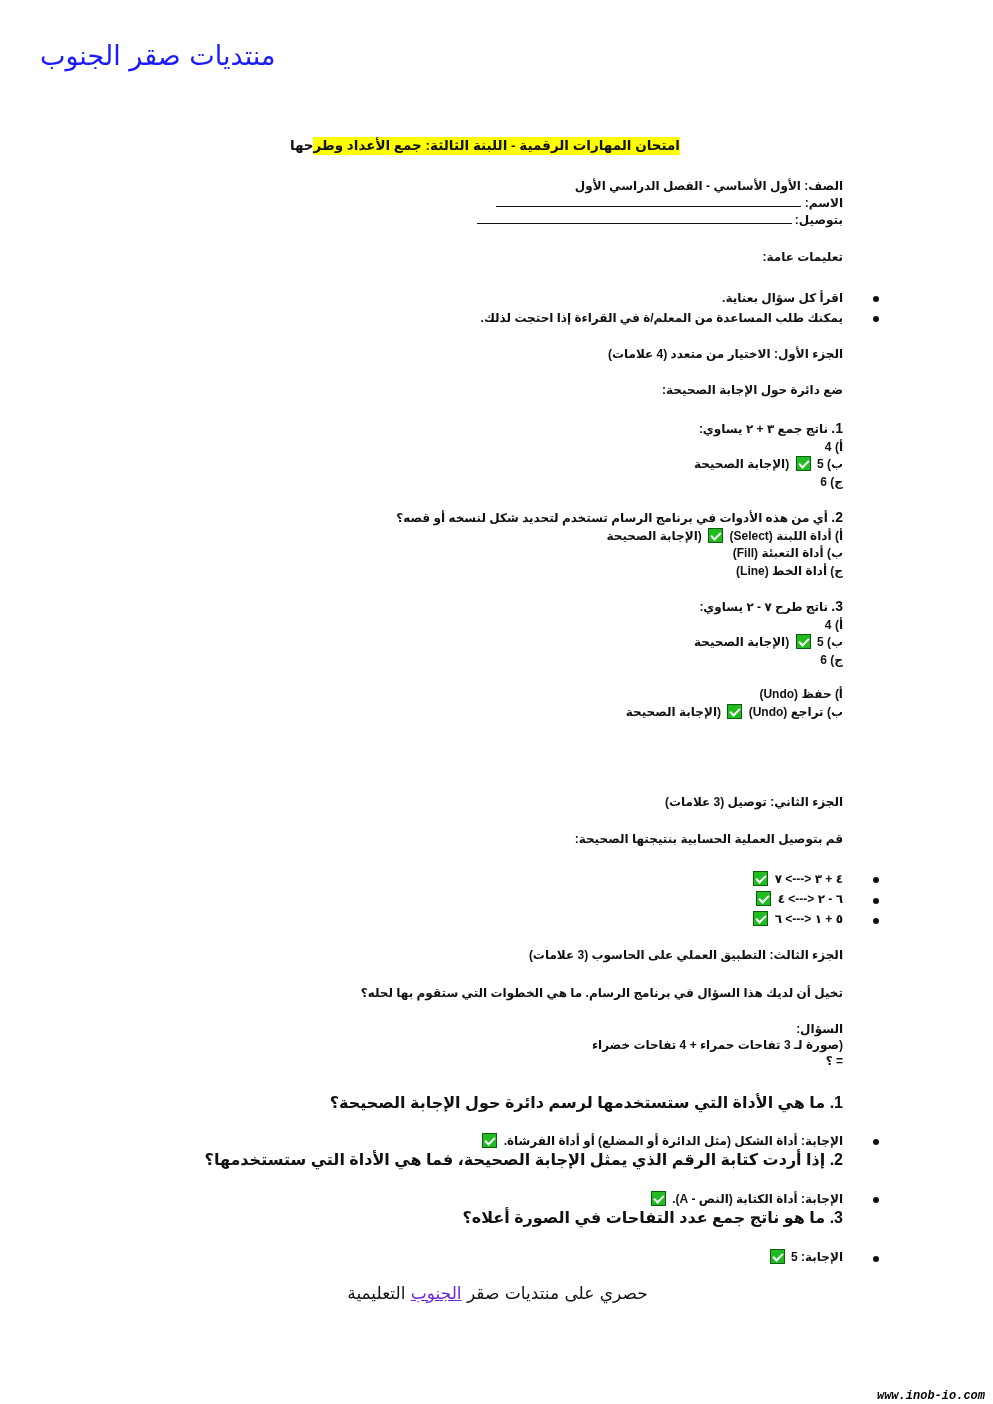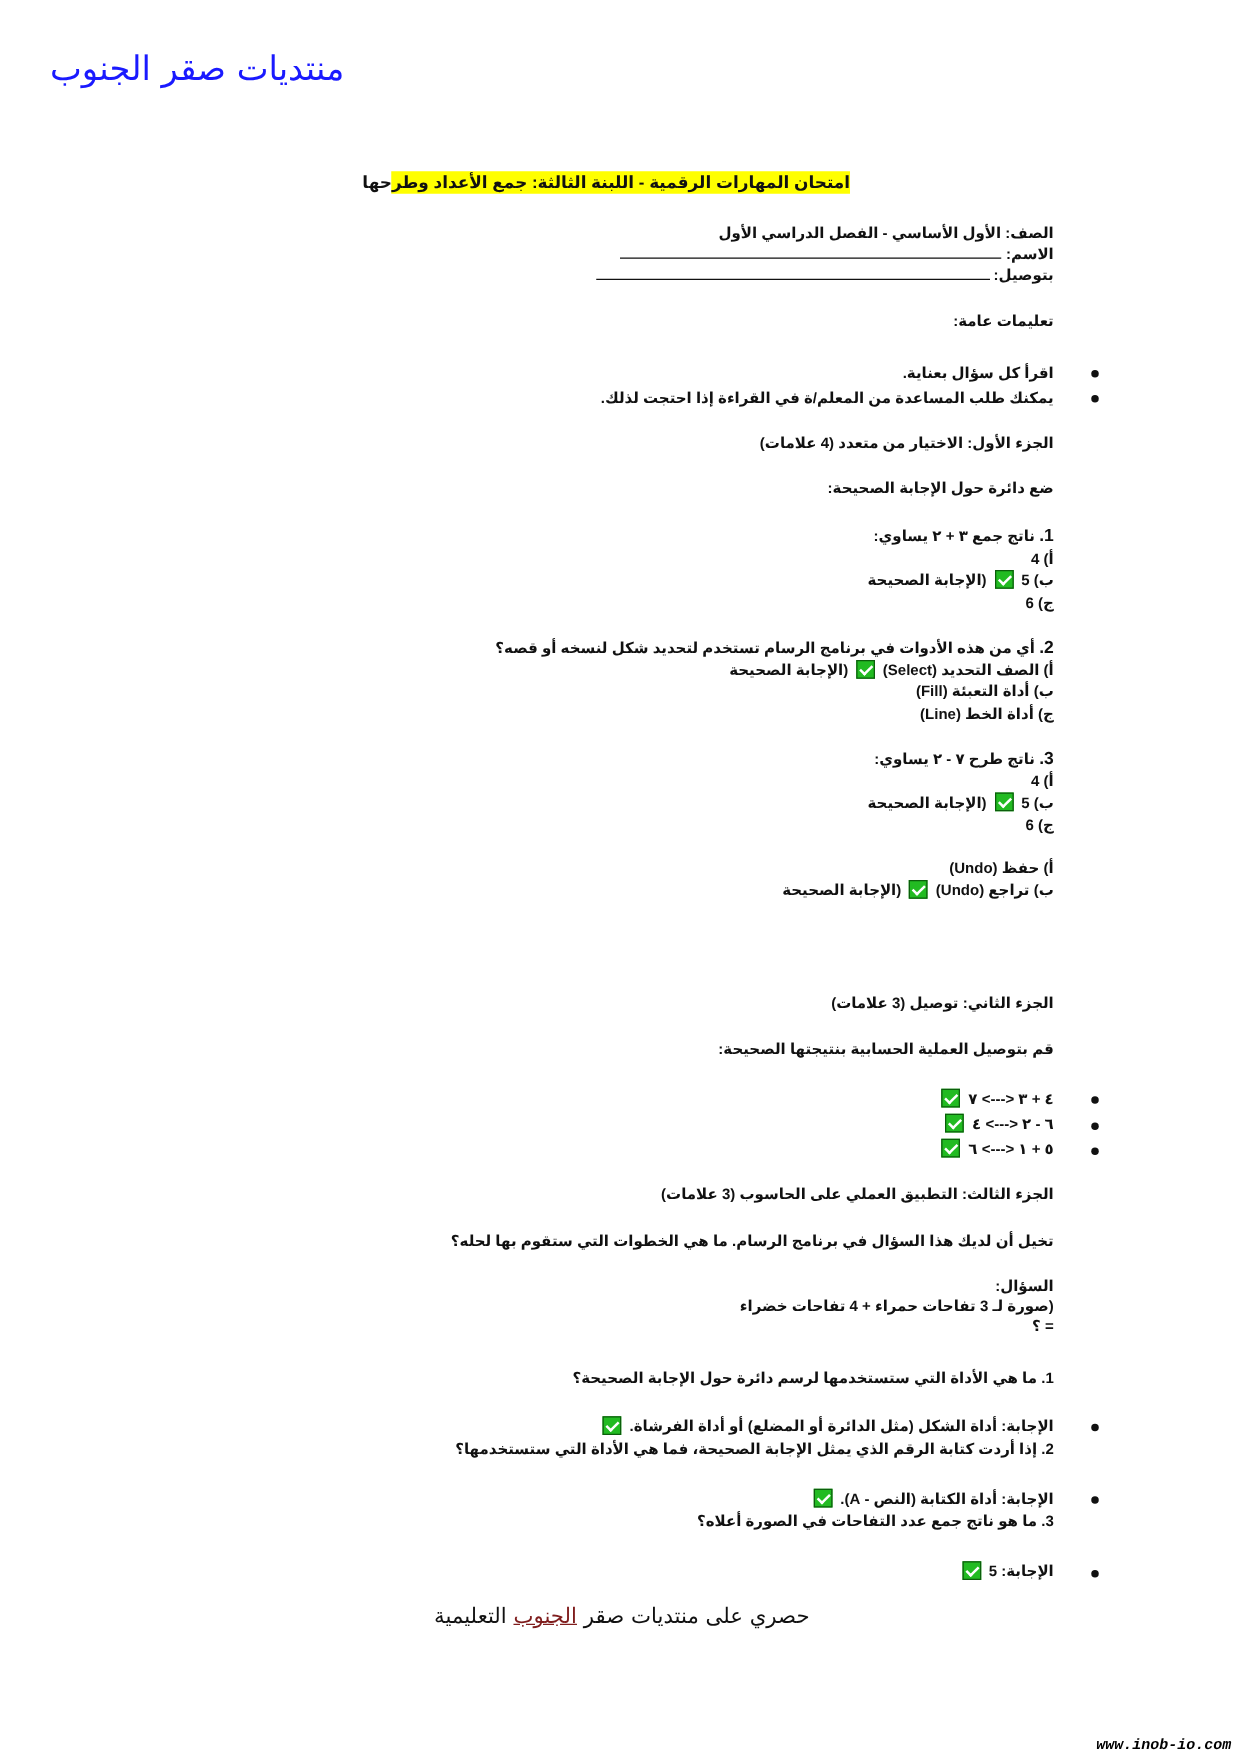--- a/index.html
+++ b/index.html
@@ -1,29 +1,29 @@
 <!DOCTYPE html>
 <html><head>
 <meta charset="utf-8">
 <style>
   html, body { margin: 0; padding: 0; background: #ffffff; }
   body { width: 993px; height: 1404px; position: relative; overflow: hidden; font-family: "Liberation Sans", "DejaVu Sans", sans-serif; color: #111; }
   .abs { position: absolute; }
   .site-title { left: 40px; top: 40px; font-size: 27px; color: #1a1aff; direction: rtl; white-space: nowrap; font-family: "DejaVu Sans", sans-serif; }
   .doc-title { top: 137px; left: 313px; width: 367px; text-align: center; font-size: 13.5px; font-weight: bold; background: #ffff00; direction: rtl; white-space: nowrap; line-height: 18px; }
   .rt { direction: rtl; text-align: right; right: 150px; font-size: 12px; font-weight: bold; white-space: nowrap; line-height: 17px; }
-  .rt.big { font-size: 12px; }
+  .rt.big { font-size: 16px; }
   .q-lines { direction: rtl; text-align: right; right: 150px; font-size: 12px; font-weight: bold; line-height: 17.5px; white-space: nowrap; }
   .q-lines .latin { font-size: 14px; }
   .line-field { display: inline-block; border-bottom: 1px solid #111; height: 11px; vertical-align: baseline; }
   .bullet { position: absolute; width: 6px; height: 6px; border-radius: 50%; background: #111; }
   .check { display: inline-block; width: 15px; height: 15px; background: #22bb22; border: 1px solid #0b5e0b; vertical-align: -3px; position: relative; margin: 0 3px; box-sizing: border-box; }
   .check::after { content: ""; position: absolute; left: 4px; top: 1px; width: 4px; height: 8px; border: solid #fff; border-width: 0 2px 2px 0; transform: rotate(45deg); }
   .footer-line { top: 1283px; left: 335px; width: 325px; text-align: center; direction: rtl; font-size: 17px; font-family: "DejaVu Sans", sans-serif; white-space: nowrap; }
-  .footer-line a { color: #7f1d1d; text-decoration: underline; }
+  .footer-line a { color: #6d28d9; text-decoration: underline; }
   .watermark { right: 8px; top: 1389px; font-size: 12px; font-weight: bold; font-style: italic; font-family: Liberation Mono, monospace; color: #000; }
 </style>
 </head>
 <body>
 
 <div class="abs site-title">منتديات صقر الجنوب</div>
 
 <div class="abs doc-title">امتحان المهارات الرقمية - اللبنة الثالثة: جمع الأعداد وطرحها</div>
 
 <div class="abs rt" style="top:178px;">الصف: الأول الأساسي - الفصل الدراسي الأول</div>
@@ -47,21 +47,21 @@
 
 <div class="abs q-lines" style="top:420px;">
   <div><span class="latin">1.</span> <span>ناتج جمع ٣ + ٢ يساوي:</span></div>
   <div><span>أ) 4</span></div>
   <div><span>ب) 5</span> <span class="check"></span> <span>(الإجابة الصحيحة</span></div>
   <div><span>ج) 6</span></div>
 </div>
 
 <div class="abs q-lines" style="top:509px;">
   <div><span class="latin">2.</span> <span>أي من هذه الأدوات في برنامج الرسام تستخدم لتحديد شكل لنسخه أو قصه؟</span></div>
-  <div><span>أ) الصف التحديد (Select)</span> <span class="check"></span> <span>(الإجابة الصحيحة</span></div>
+  <div><span>أ) أداة اللبنة (Select)</span> <span class="check"></span> <span>(الإجابة الصحيحة</span></div>
   <div><span>ب) أداة التعبئة (Fill)</span></div>
   <div><span>ج) أداة الخط (Line)</span></div>
 </div>
 
 <div class="abs q-lines" style="top:598px;">
   <div><span class="latin">3.</span> <span>ناتج طرح ٧ - ٢ يساوي:</span></div>
   <div><span>أ) 4</span></div>
   <div><span>ب) 5</span> <span class="check"></span> <span>(الإجابة الصحيحة</span></div>
   <div><span>ج) 6</span></div>
 </div>

